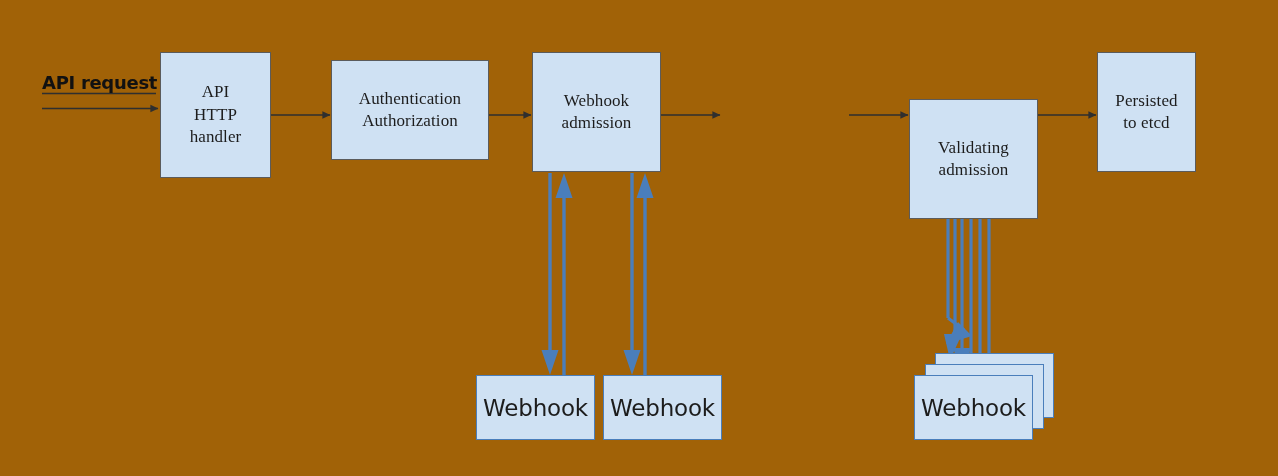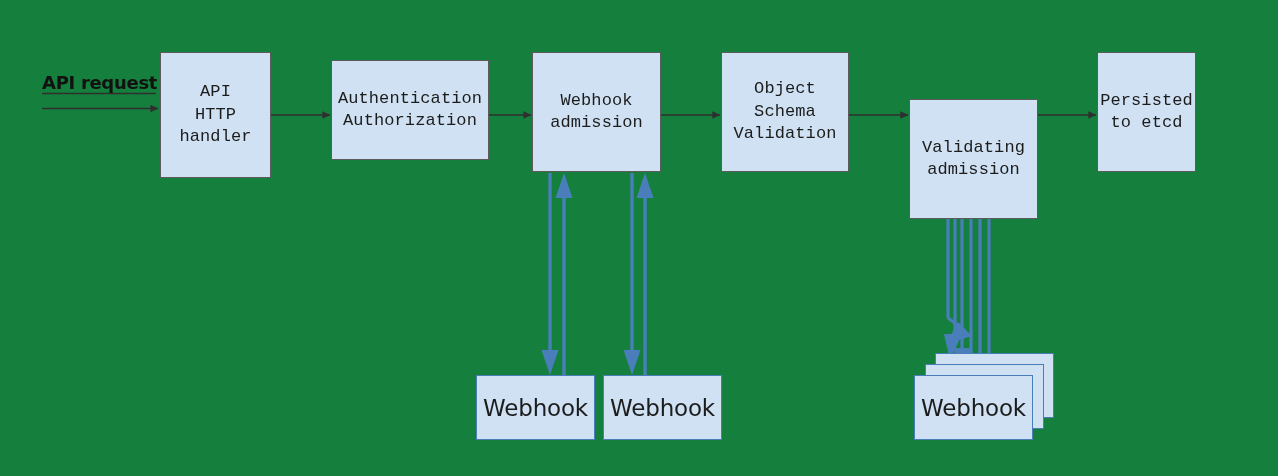--- a/index.html
+++ b/index.html
@@ -10,38 +10,38 @@
   body {
     width: 1278px;
     height: 476px;
     font-family: "Liberation Sans", sans-serif;
     overflow: hidden;
   }
   #canvas {
     position: relative;
     width: 1278px;
     height: 476px;
-    background: #15803d;
+    background: #a16207;
   }
   
   .stage-box {
     position: absolute;
     box-sizing: border-box;
     background: #cfe1f3;
     border: 1.6px solid #5b5b5b;
     display: flex;
     align-items: center;
     justify-content: center;
     text-align: center;
     color: #1c1c1c;
     font-size: 17px;
     line-height: 1.32;
     letter-spacing: 0.1px;
     white-space: pre-line;
-    font-family: Liberation Mono, monospace;
+    font-family: Liberation Serif, serif;
   }
   
   .webhook-box {
     position: absolute;
     box-sizing: border-box;
     background: #cfe1f3;
     border: 1.6px solid #4a7ebb;
     display: flex;
     align-items: center;
     justify-content: center;
@@ -161,23 +161,20 @@
   <div class="stage-box" style="left:160px; top:52px; width:111px; height:126px;">API
 HTTP
 handler</div>
 
   <div class="stage-box" style="left:331px; top:60px; width:158px; height:100px;">Authentication
 Authorization</div>
 
   <div class="stage-box" style="left:532px; top:52px; width:129px; height:120px;">Webhook
 admission</div>
 
-  <div class="stage-box" style="left:721px; top:52px; width:128px; height:120px;">Object
-Schema
-Validation</div>
 
   <div class="stage-box" style="left:909px; top:52px; width:129px; height:120px;margin-top:47px;">Validating
 admission</div>
 
   <div class="stage-box" style="left:1097px; top:52px; width:99px; height:120px;">Persisted
 to etcd</div>
 
   <div class="webhook-box" style="left:476px; top:375px; width:119px; height:65px;">Webhook</div>
 
   <div class="webhook-box" style="left:603px; top:375px; width:119px; height:65px;">Webhook</div>

